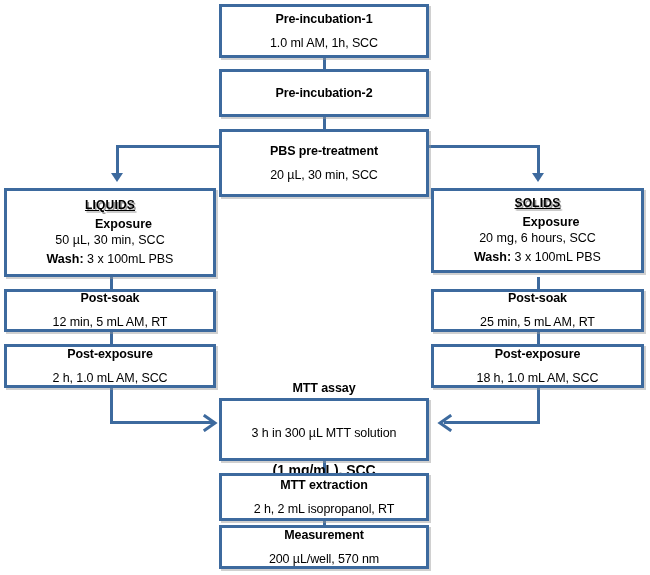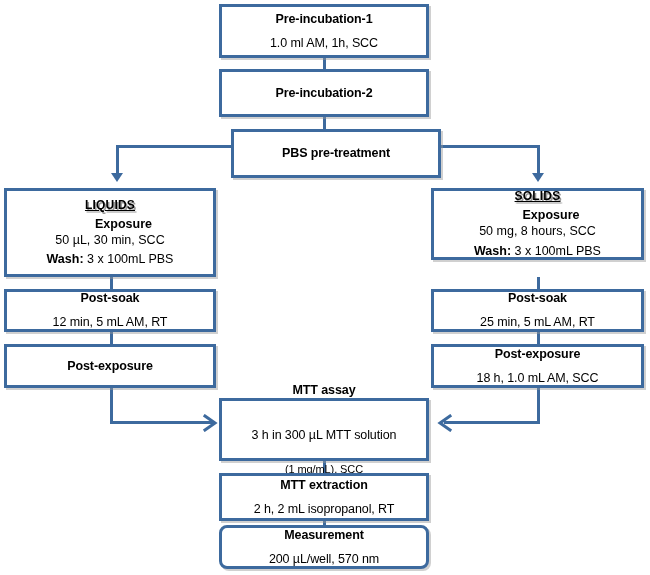--- a/index.html
+++ b/index.html
@@ -41,22 +41,22 @@
     white-space: nowrap;
   }
   .node .sub {
     font-weight: normal;
     font-size: 12.5px;
     letter-spacing: -0.1px;
     white-space: nowrap;
     margin-top: 9px;
   }
   .node .sub2 {
-    font-weight: normal;
-    font-size: 11px;
+    font-weight: bold;
+    font-size: 14px;
     letter-spacing: -0.1px;
     white-space: nowrap;
   }
 
   
   .branch-title {
     font-weight: bold;
     font-size: 12px;
     text-decoration: underline;
     letter-spacing: 0.2px;
@@ -144,66 +144,68 @@
 
   <div class="node" style="left:219px; top:4px; width:210px; height:54px;">
     <div class="ttl">Pre-incubation-1</div>
     <div class="sub">1.0 ml AM, 1h, SCC</div>
   </div>
 
   <div class="node" style="left:219px; top:69px; width:210px; height:48px;">
     <div class="ttl">Pre-incubation-2</div>
   </div>
 
-  <div class="node" style="left:231px; top:129px; width:210px; height:49px;">
+  <div class="node" style="left:219px; top:129px; width:210px; height:68px;">
     <div class="ttl">PBS pre-treatment</div>
+    <div class="sub">20 µL, 30 min, SCC</div>
   </div>
 
   <div class="node" style="left:4px; top:188px; width:212px; height:89px;">
     <div class="branch-title">LIQUIDS</div>
     <div class="branch-sub-ttl">Exposure</div>
     <div class="branch-line">50 µL, 30 min, SCC</div>
     <div class="branch-wash"><b>Wash:</b><span> 3 x 100mL PBS</span></div>
   </div>
 
-  <div class="node" style="left:431px; top:188px; width:213px; height:72px;">
+  <div class="node" style="left:431px; top:188px; width:213px; height:85px;">
     <div class="branch-title">SOLIDS</div>
     <div class="branch-sub-ttl">Exposure</div>
-    <div class="branch-line">50 mg, 8 hours, SCC</div>
+    <div class="branch-line">20 mg, 6 hours, SCC</div>
     <div class="branch-wash"><b>Wash:</b><span> 3 x 100mL PBS</span></div>
   </div>
 
   <div class="node" style="left:4px; top:289px; width:212px; height:43px;">
     <div class="ttl">Post-soak</div>
     <div class="sub">12 min, 5 mL AM, RT</div>
   </div>
 
   <div class="node" style="left:431px; top:289px; width:213px; height:43px;">
     <div class="ttl">Post-soak</div>
     <div class="sub">25 min, 5 mL AM, RT</div>
   </div>
 
   <div class="node" style="left:4px; top:344px; width:212px; height:44px;">
     <div class="ttl">Post-exposure</div>
+    <div class="sub">2 h, 1.0 mL AM, SCC</div>
   </div>
 
   <div class="node" style="left:431px; top:344px; width:213px; height:44px;">
     <div class="ttl">Post-exposure</div>
     <div class="sub">18 h, 1.0 mL AM, SCC</div>
   </div>
 
   <div class="node" style="left:219px; top:398px; width:210px; height:63px;gap:21px;">
     <div class="ttl">MTT assay</div>
     <div class="sub">3 h in 300 µL MTT solution</div>
     <div class="sub2">(1 mg/mL), SCC</div>
   </div>
 
   <div class="node" style="left:219px; top:473px; width:210px; height:48px;">
     <div class="ttl">MTT extraction</div>
     <div class="sub">2 h, 2 mL isopropanol, RT</div>
   </div>
 
-  <div class="node" style="left:219px; top:525px; width:210px; height:44px;border-radius:8px;">
+  <div class="node" style="left:219px; top:525px; width:210px; height:44px;">
     <div class="ttl">Measurement</div>
     <div class="sub">200 µL/well, 570 nm</div>
   </div>
 
 </div>
 
 </body></html>

